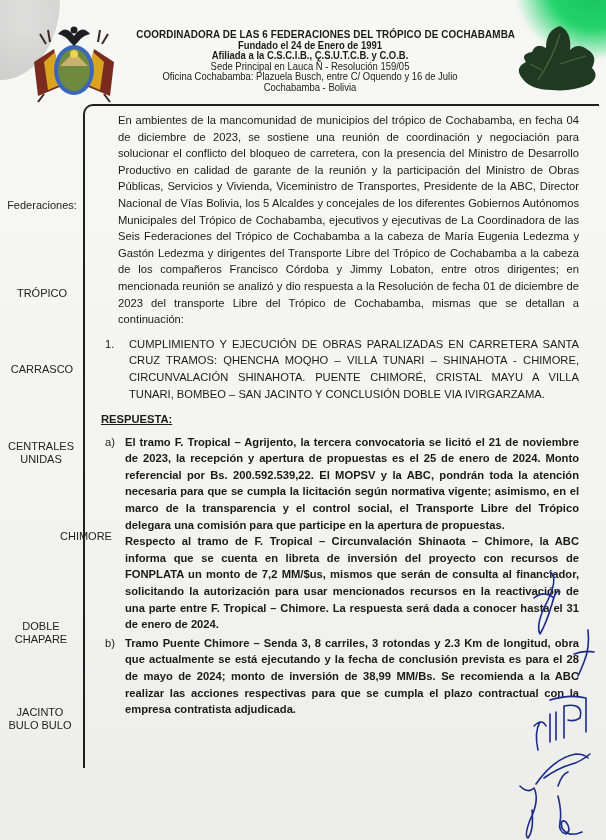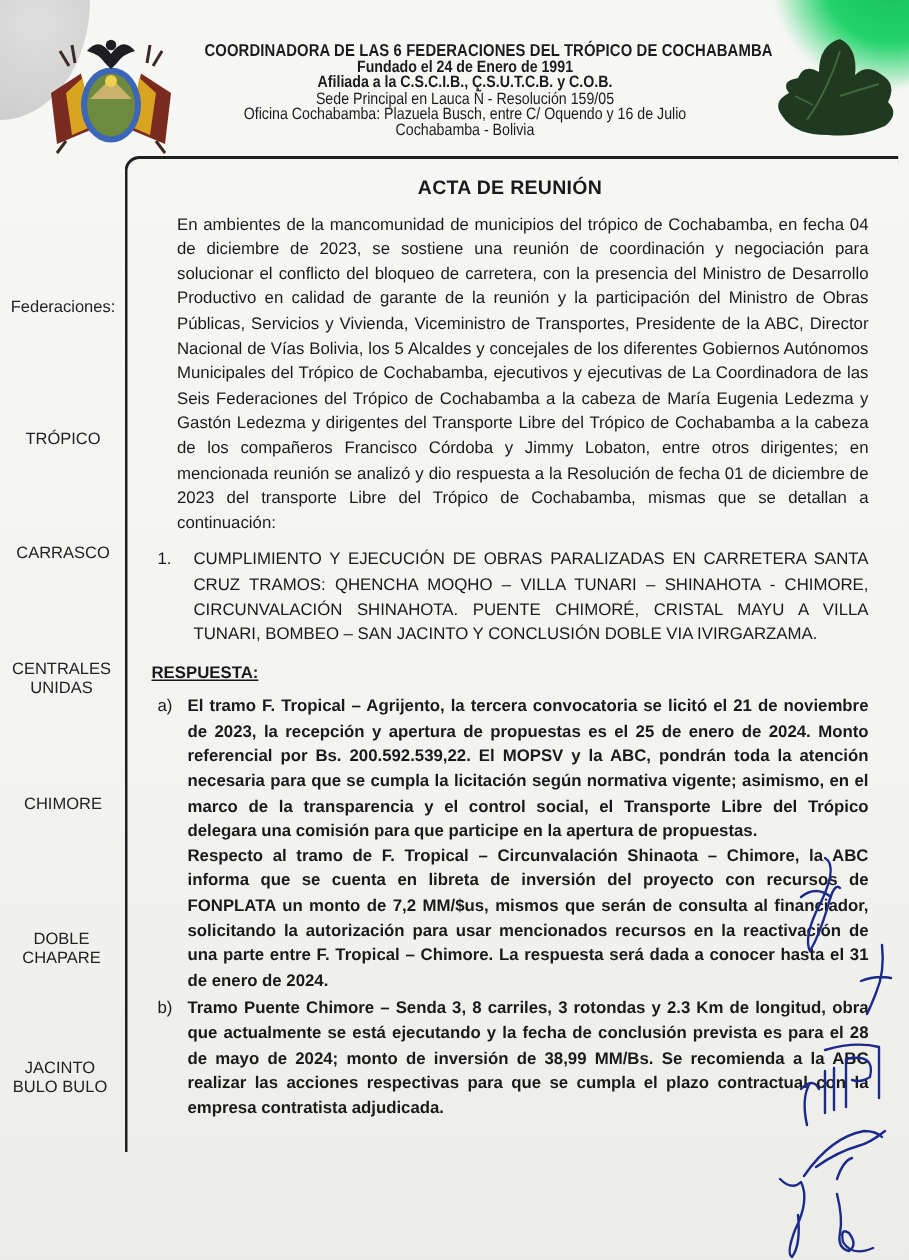--- a/index.html
+++ b/index.html
@@ -119,26 +119,25 @@
     <div class="n">Oficina Cochabamba: Plazuela Busch, entre C/ Oquendo y 16 de Julio</div>
     <div class="n">Cochabamba - Bolivia</div>
   </div>
 
   <div class="frame"></div>
 
   <div class="sidebar-label" style="top:199px;">Federaciones:</div>
   <div class="sidebar-label" style="top:264px;margin-top:23px;">TRÓPICO</div>
   <div class="sidebar-label" style="top:363px;">CARRASCO</div>
   <div class="sidebar-label" style="top:440px; width:70px; left:6px;">CENTRALES UNIDAS</div>
-  <div class="sidebar-label" style="top:530px;">CHIMORE</div>
+  <div class="sidebar-label" style="top:530px;margin-left:44px;">CHIMORE</div>
   <div class="sidebar-label" style="top:620px; width:66px; left:8px;">DOBLE CHAPARE</div>
   <div class="sidebar-label" style="top:706px; width:72px; left:4px;">JACINTO BULO BULO</div>
 
   <div class="content">
-    <div class="title">ACTA DE REUNIÓN</div>
     <p class="just p-intro">En ambientes de la mancomunidad de municipios del trópico de Cochabamba, en fecha 04 de diciembre de 2023, se sostiene una reunión de coordinación y negociación para solucionar el conflicto del bloqueo de carretera, con la presencia del Ministro de Desarrollo Productivo en calidad de garante de la reunión y la participación del Ministro de Obras Públicas, Servicios y Vivienda, Viceministro de Transportes, Presidente de la ABC, Director Nacional de Vías Bolivia, los 5 Alcaldes y concejales de los diferentes Gobiernos Autónomos Municipales del Trópico de Cochabamba, ejecutivos y ejecutivas de La Coordinadora de las Seis Federaciones del Trópico de Cochabamba a la cabeza de María Eugenia Ledezma y Gastón Ledezma y dirigentes del Transporte Libre del Trópico de Cochabamba a la cabeza de los compañeros Francisco Córdoba y Jimmy Lobaton, entre otros dirigentes; en mencionada reunión se analizó y dio respuesta a la Resolución de fecha 01 de diciembre de 2023 del transporte Libre del Trópico de Cochabamba, mismas que se detallan a continuación:</p>
 
     <div class="item1">
       <span class="num">1.</span>
       <span class="txt just">CUMPLIMIENTO Y EJECUCIÓN DE OBRAS PARALIZADAS EN CARRETERA SANTA CRUZ TRAMOS: QHENCHA MOQHO – VILLA TUNARI – SHINAHOTA - CHIMORE, CIRCUNVALACIÓN SHINAHOTA. PUENTE CHIMORÉ, CRISTAL MAYU A VILLA TUNARI, BOMBEO – SAN JACINTO Y CONCLUSIÓN DOBLE VIA IVIRGARZAMA.</span>
     </div>
 
     <div class="resp">RESPUESTA:</div>
 
     <div class="sub">

